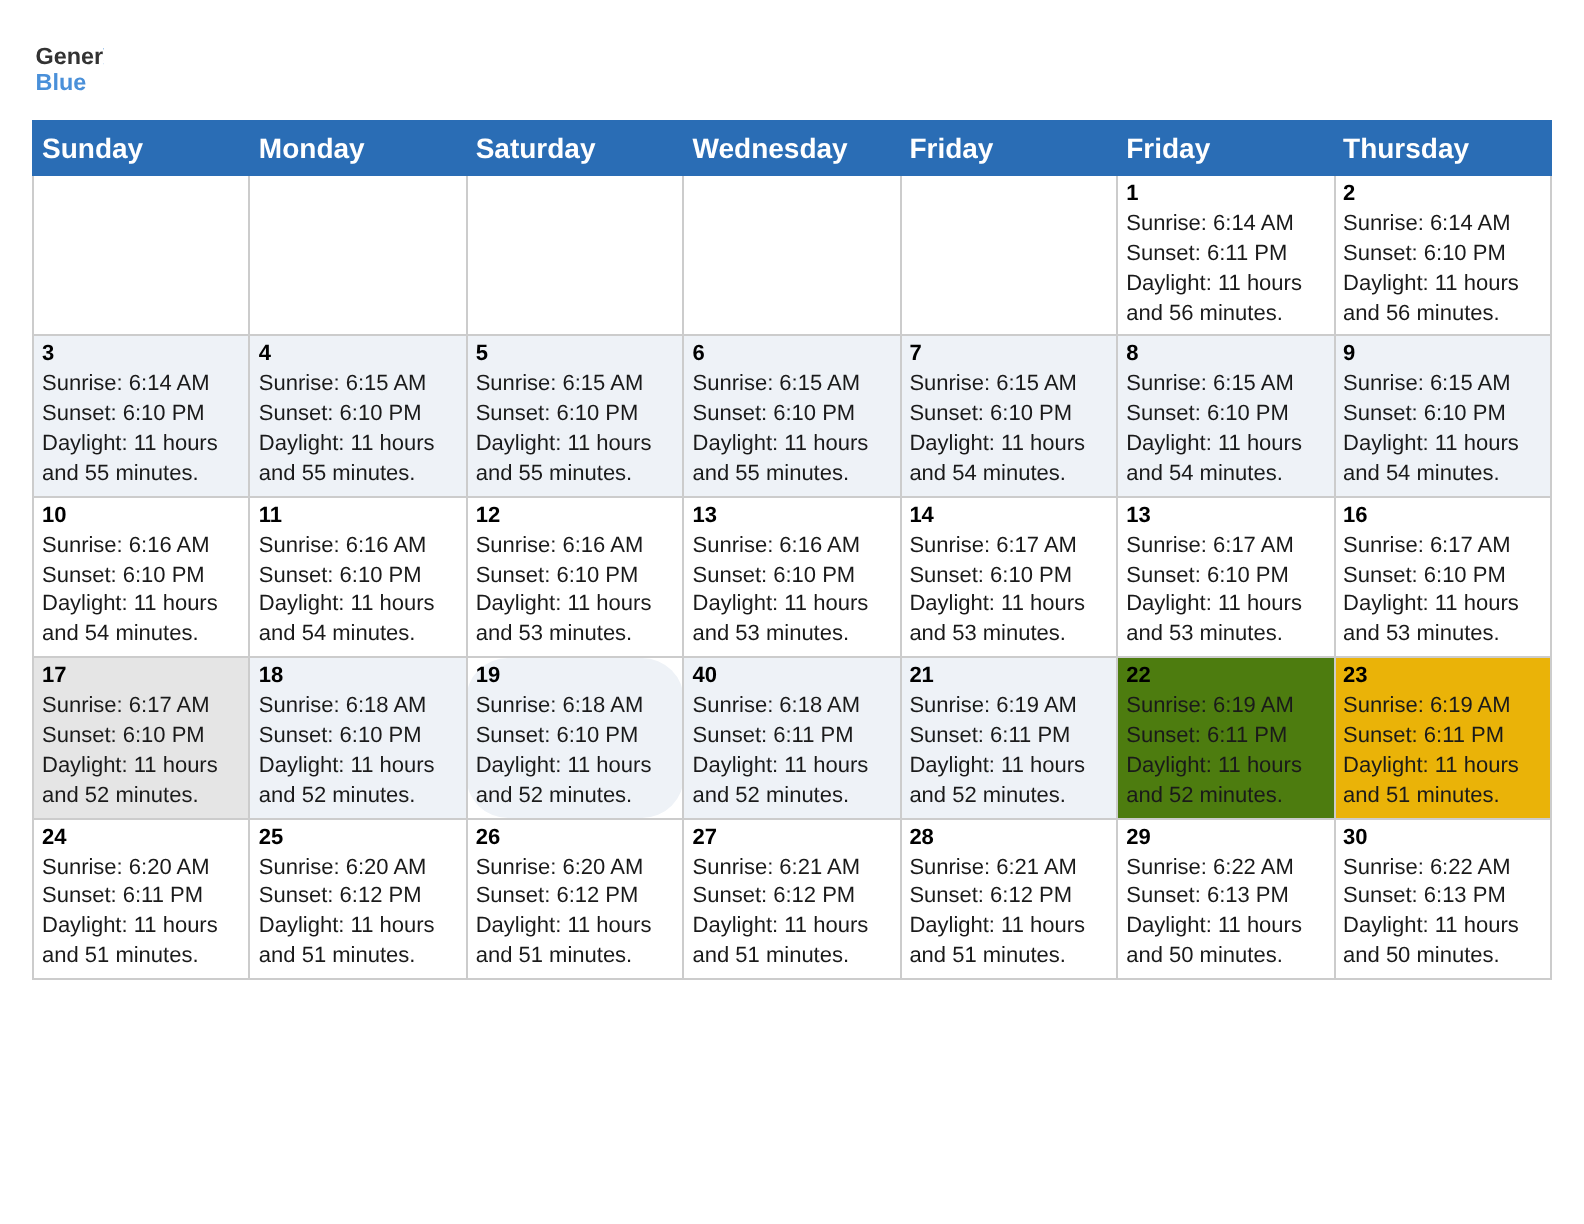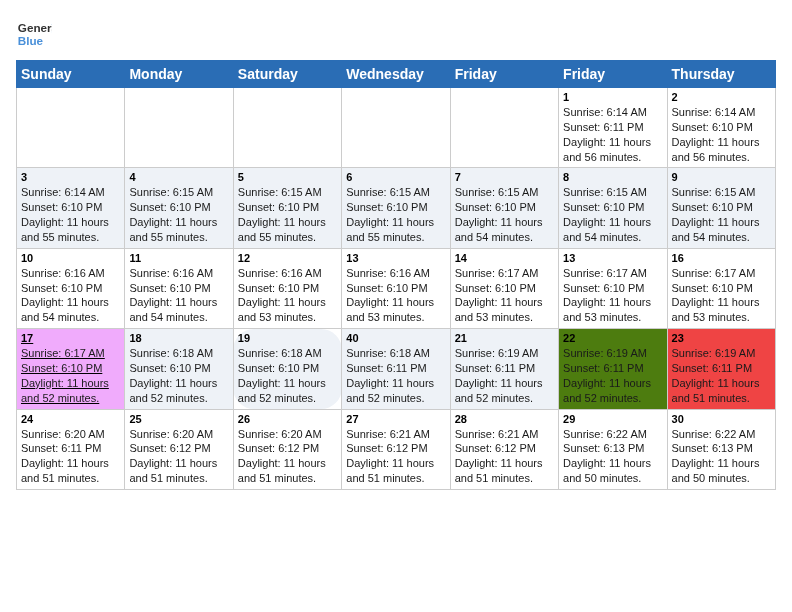--- a/index.html
+++ b/index.html
@@ -228,21 +228,21 @@
         </td>
         <td>
           <span class="day-number">16</span>
           <div class="day-info" style="white-space: pre-line;">Sunrise: 6:17 AM
 Sunset: 6:10 PM
 Daylight: 11 hours
 and 53 minutes.</div>
         </td>
       </tr>
       <tr>
-        <td style="background-color: #f0abfc; text-decoration: underline;">
+        <td style="background-color: #e5e5e5;">
           <span class="day-number">17</span>
           <div class="day-info" style="white-space: pre-line;">Sunrise: 6:17 AM
 Sunset: 6:10 PM
 Daylight: 11 hours
 and 52 minutes.</div>
         </td>
         <td style="background-color: rgb(238, 242, 247);">
           <span class="day-number">18</span>
           <div class="day-info" style="white-space: pre-line;">Sunrise: 6:18 AM
 Sunset: 6:10 PM
@@ -270,21 +270,21 @@
 Daylight: 11 hours
 and 52 minutes.</div>
         </td>
         <td style="background-color: #4d7c0f;">
           <span class="day-number">22</span>
           <div class="day-info" style="white-space: pre-line;">Sunrise: 6:19 AM
 Sunset: 6:11 PM
 Daylight: 11 hours
 and 52 minutes.</div>
         </td>
-        <td style="background-color: #ef4444;">
+        <td style="background-color: #eab308;">
           <span class="day-number">23</span>
           <div class="day-info" style="white-space: pre-line;">Sunrise: 6:19 AM
 Sunset: 6:11 PM
 Daylight: 11 hours
 and 51 minutes.</div>
         </td>
       </tr>
       <tr>
         <td>
           <span class="day-number">24</span>

